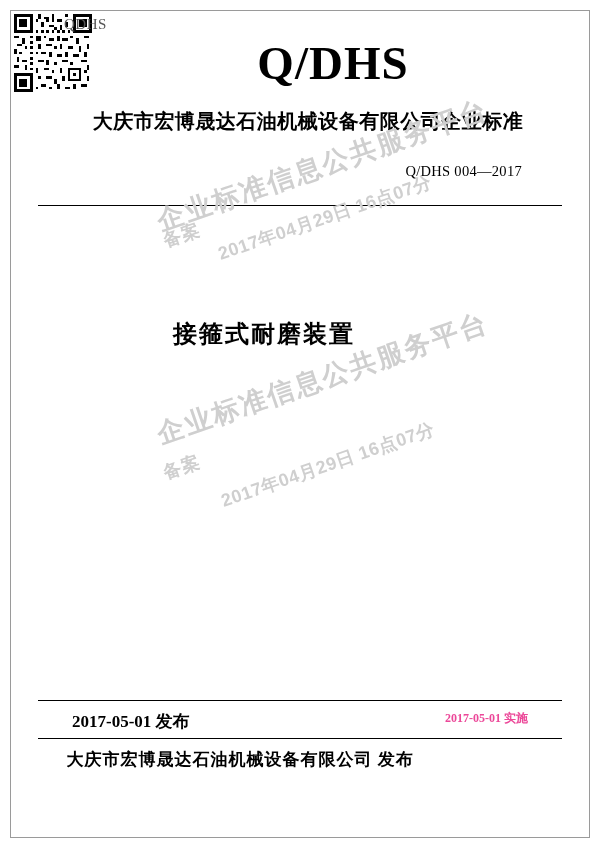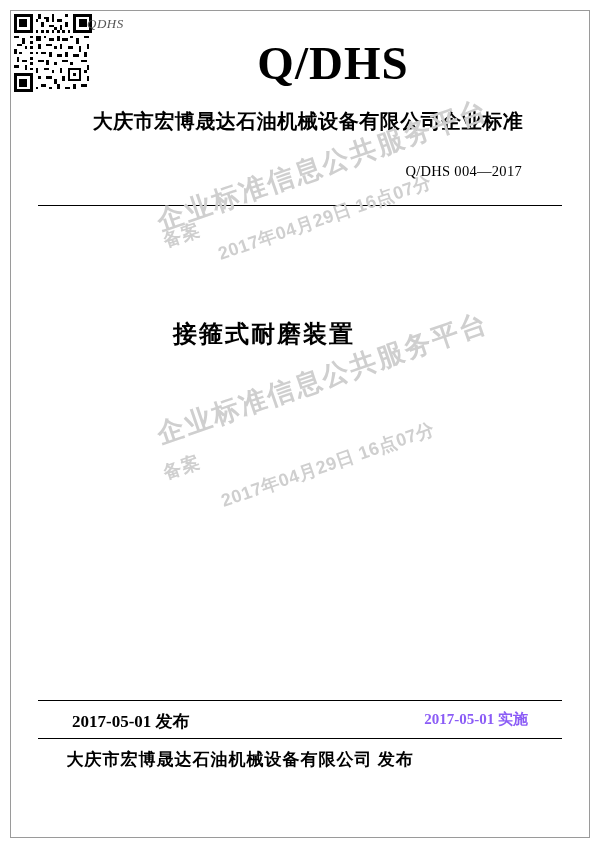--- a/index.html
+++ b/index.html
@@ -31,27 +31,26 @@
   .qr-wrap {
     position: absolute;
     left: 14px;
     top: 14px;
     width: 78px;
     height: 78px;
   }
   .qr-wrap svg { display: block; }
   .qr-label {
     position: absolute;
-    left: 87px;
+    left: 64px;
     top: 16px;
-    font-size: 13px;
+    font-size: 15px;
     color: #555;
     font-family: "Liberation Serif", serif;
     letter-spacing: 0.5px;
-    font-style: italic;
   }
 
   
   .std-mark {
     position: absolute;
     top: 36px;
     left: 0;
     width: 600px;
     text-align: center;
     font-family: "Liberation Serif", serif;
@@ -117,23 +116,23 @@
     left: 72px;
     top: 710px;
     font-size: 17px;
     font-weight: bold;
     color: #000;
   }
   .effective-date {
     position: absolute;
     right: 72px;
     top: 710px;
-    font-size: 15px;
-    font-weight: bold;
-    color: #8b5cf6;
+    font-size: 12px;
+    font-weight: bold;
+    color: #ec4899;
   }
   .footer-rule-bottom {
     position: absolute;
     left: 38px;
     top: 738px;
     width: 524px;
     height: 1px;
     background: #000;
   }
   .publisher {

